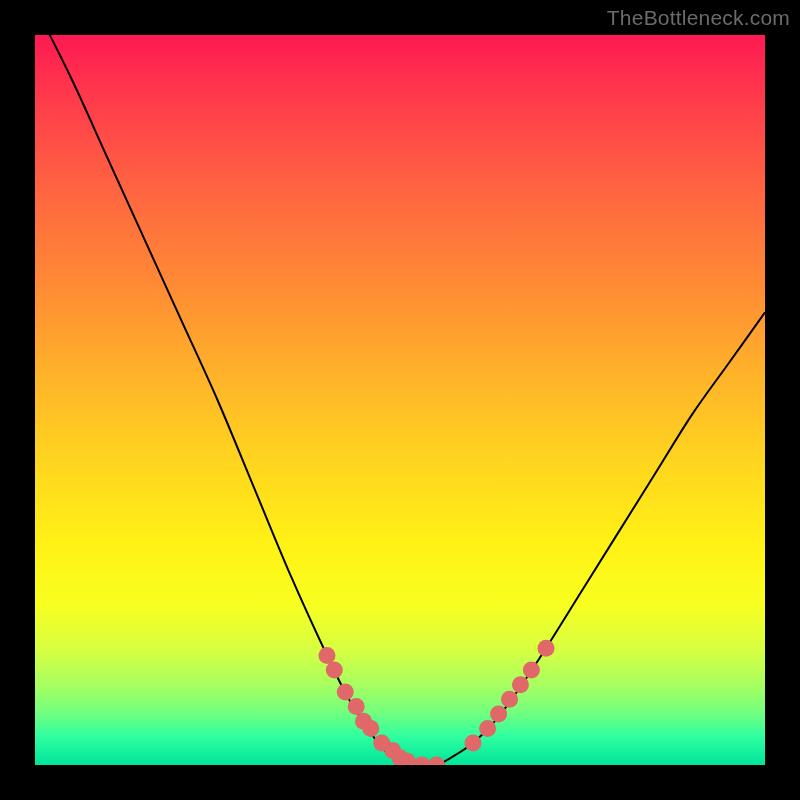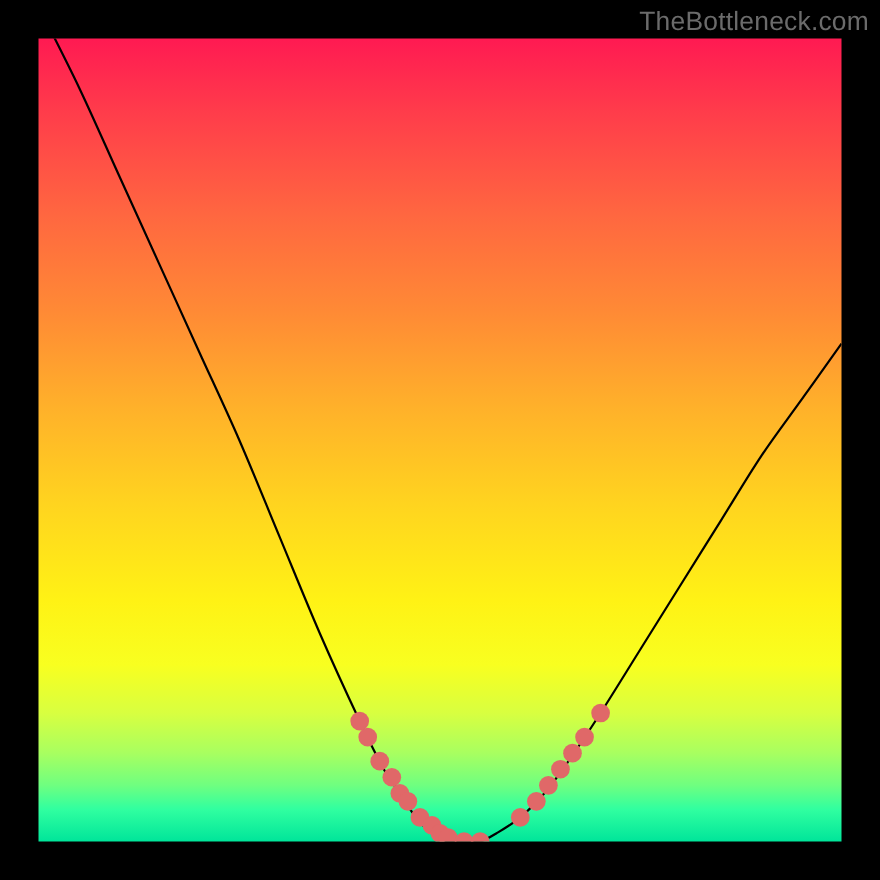--- a/index.html
+++ b/index.html
@@ -39,21 +39,21 @@
       #a8ff60 89%,
       #6fff80 93%,
       #30ffa0 96%,
       #00e59a 100%);
   }
   .watermark {
     position: absolute;
     top: 6px;
     right: 10px;
     color: #6b6b6b;
-    font-size: 24px;
+    font-size: 21px;
     letter-spacing: 0.2px;
     font-weight: 500;
   }
   svg.curve {
     position: absolute;
     top: 0;
     left: 0;
   }
 </style>
 </head>

